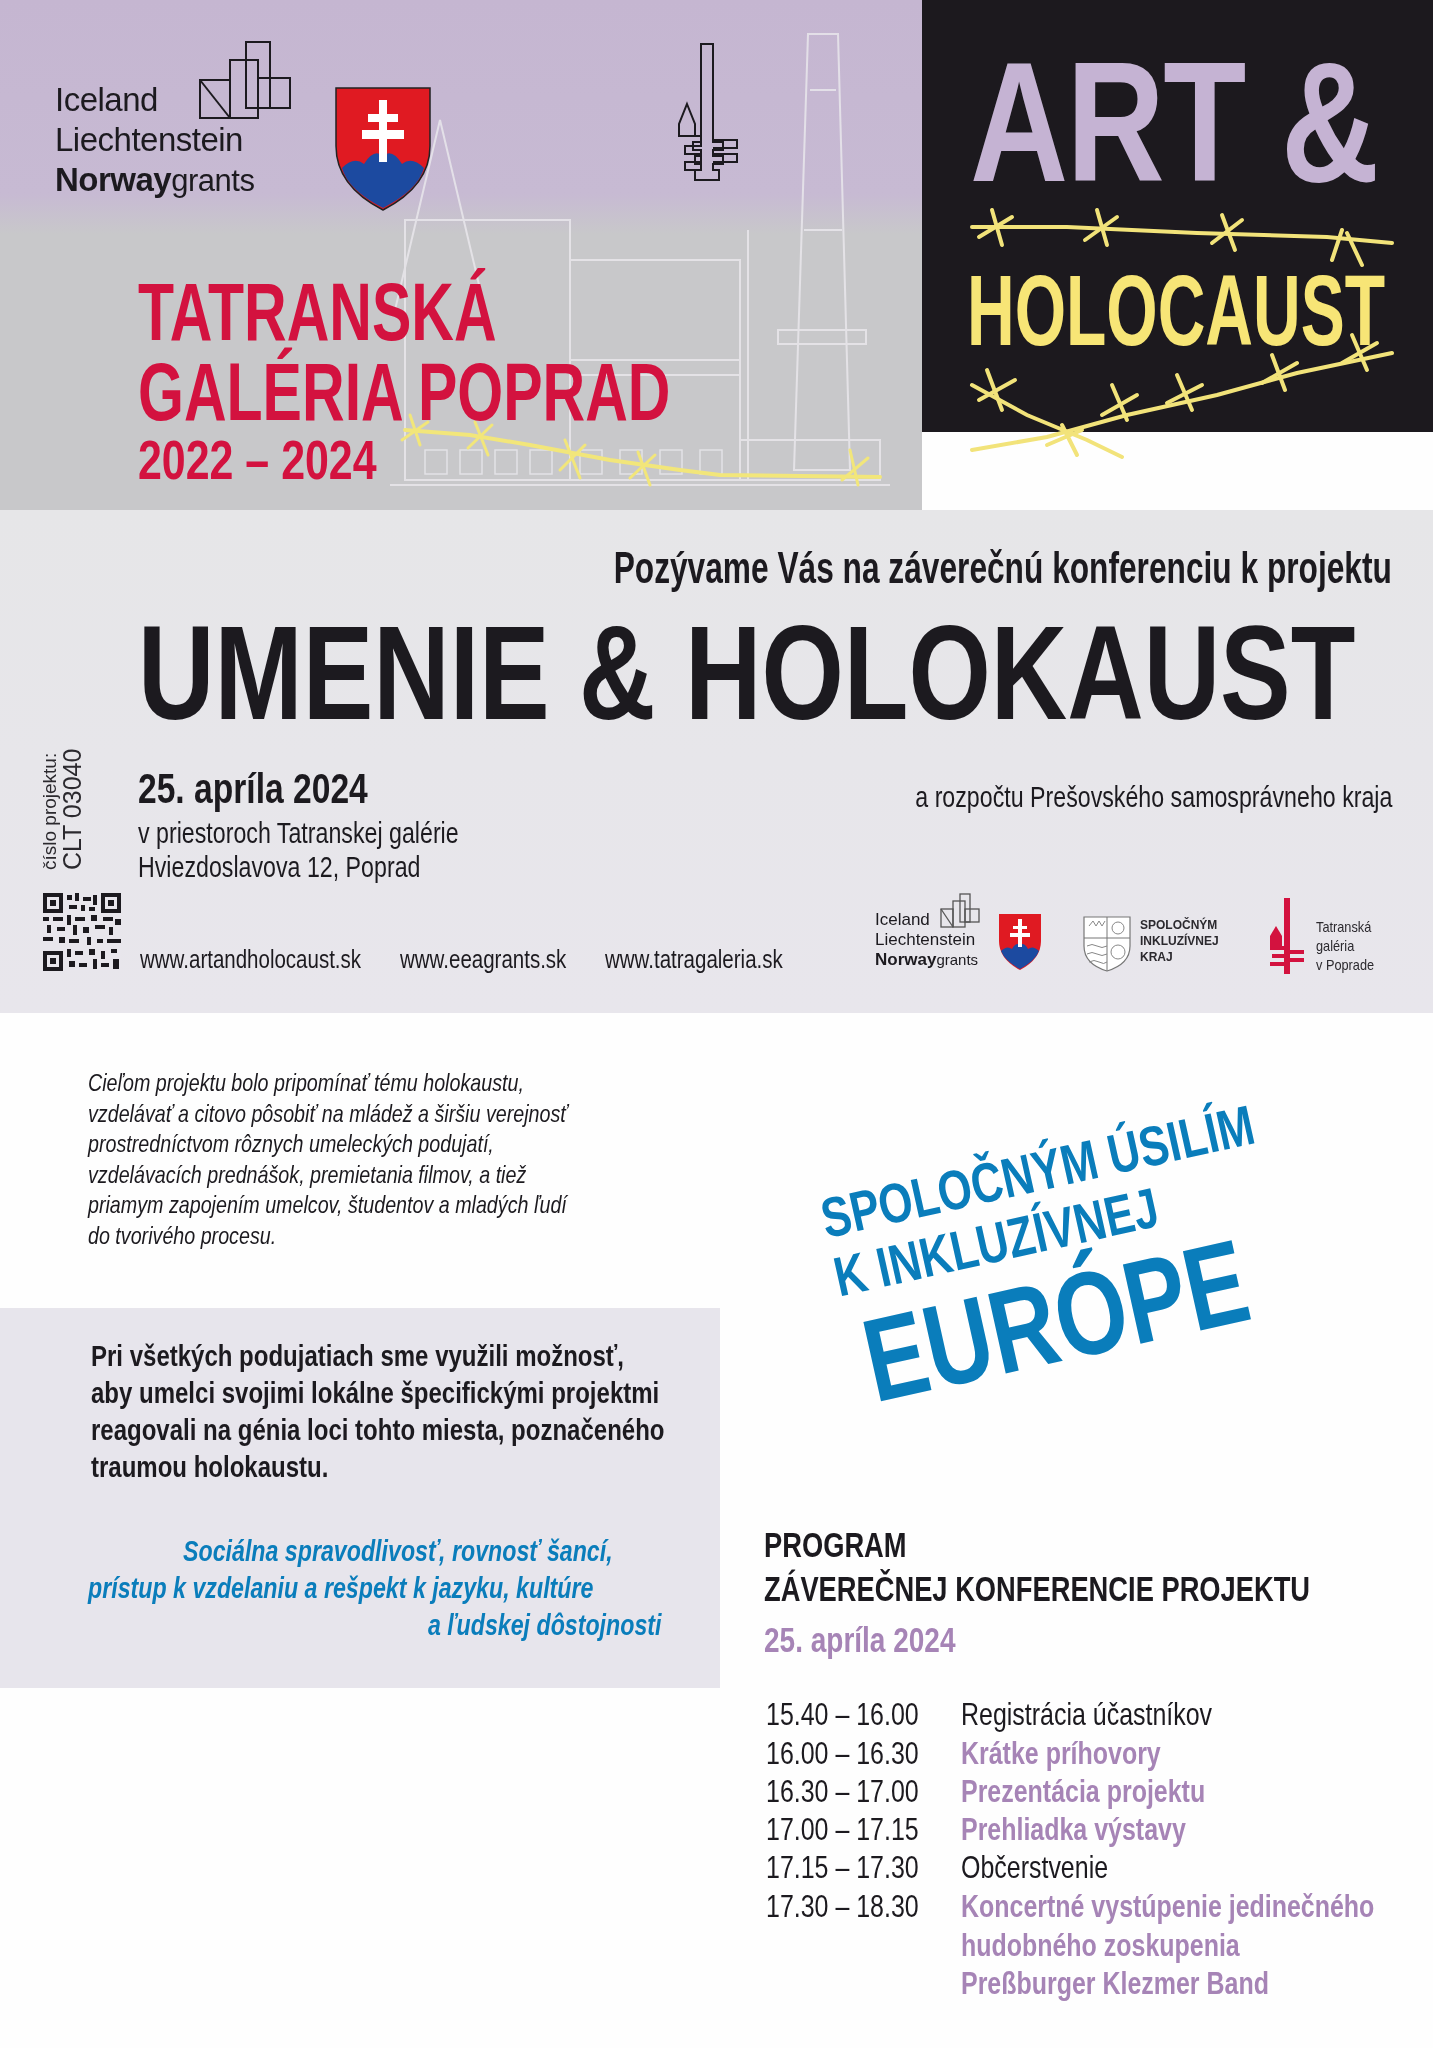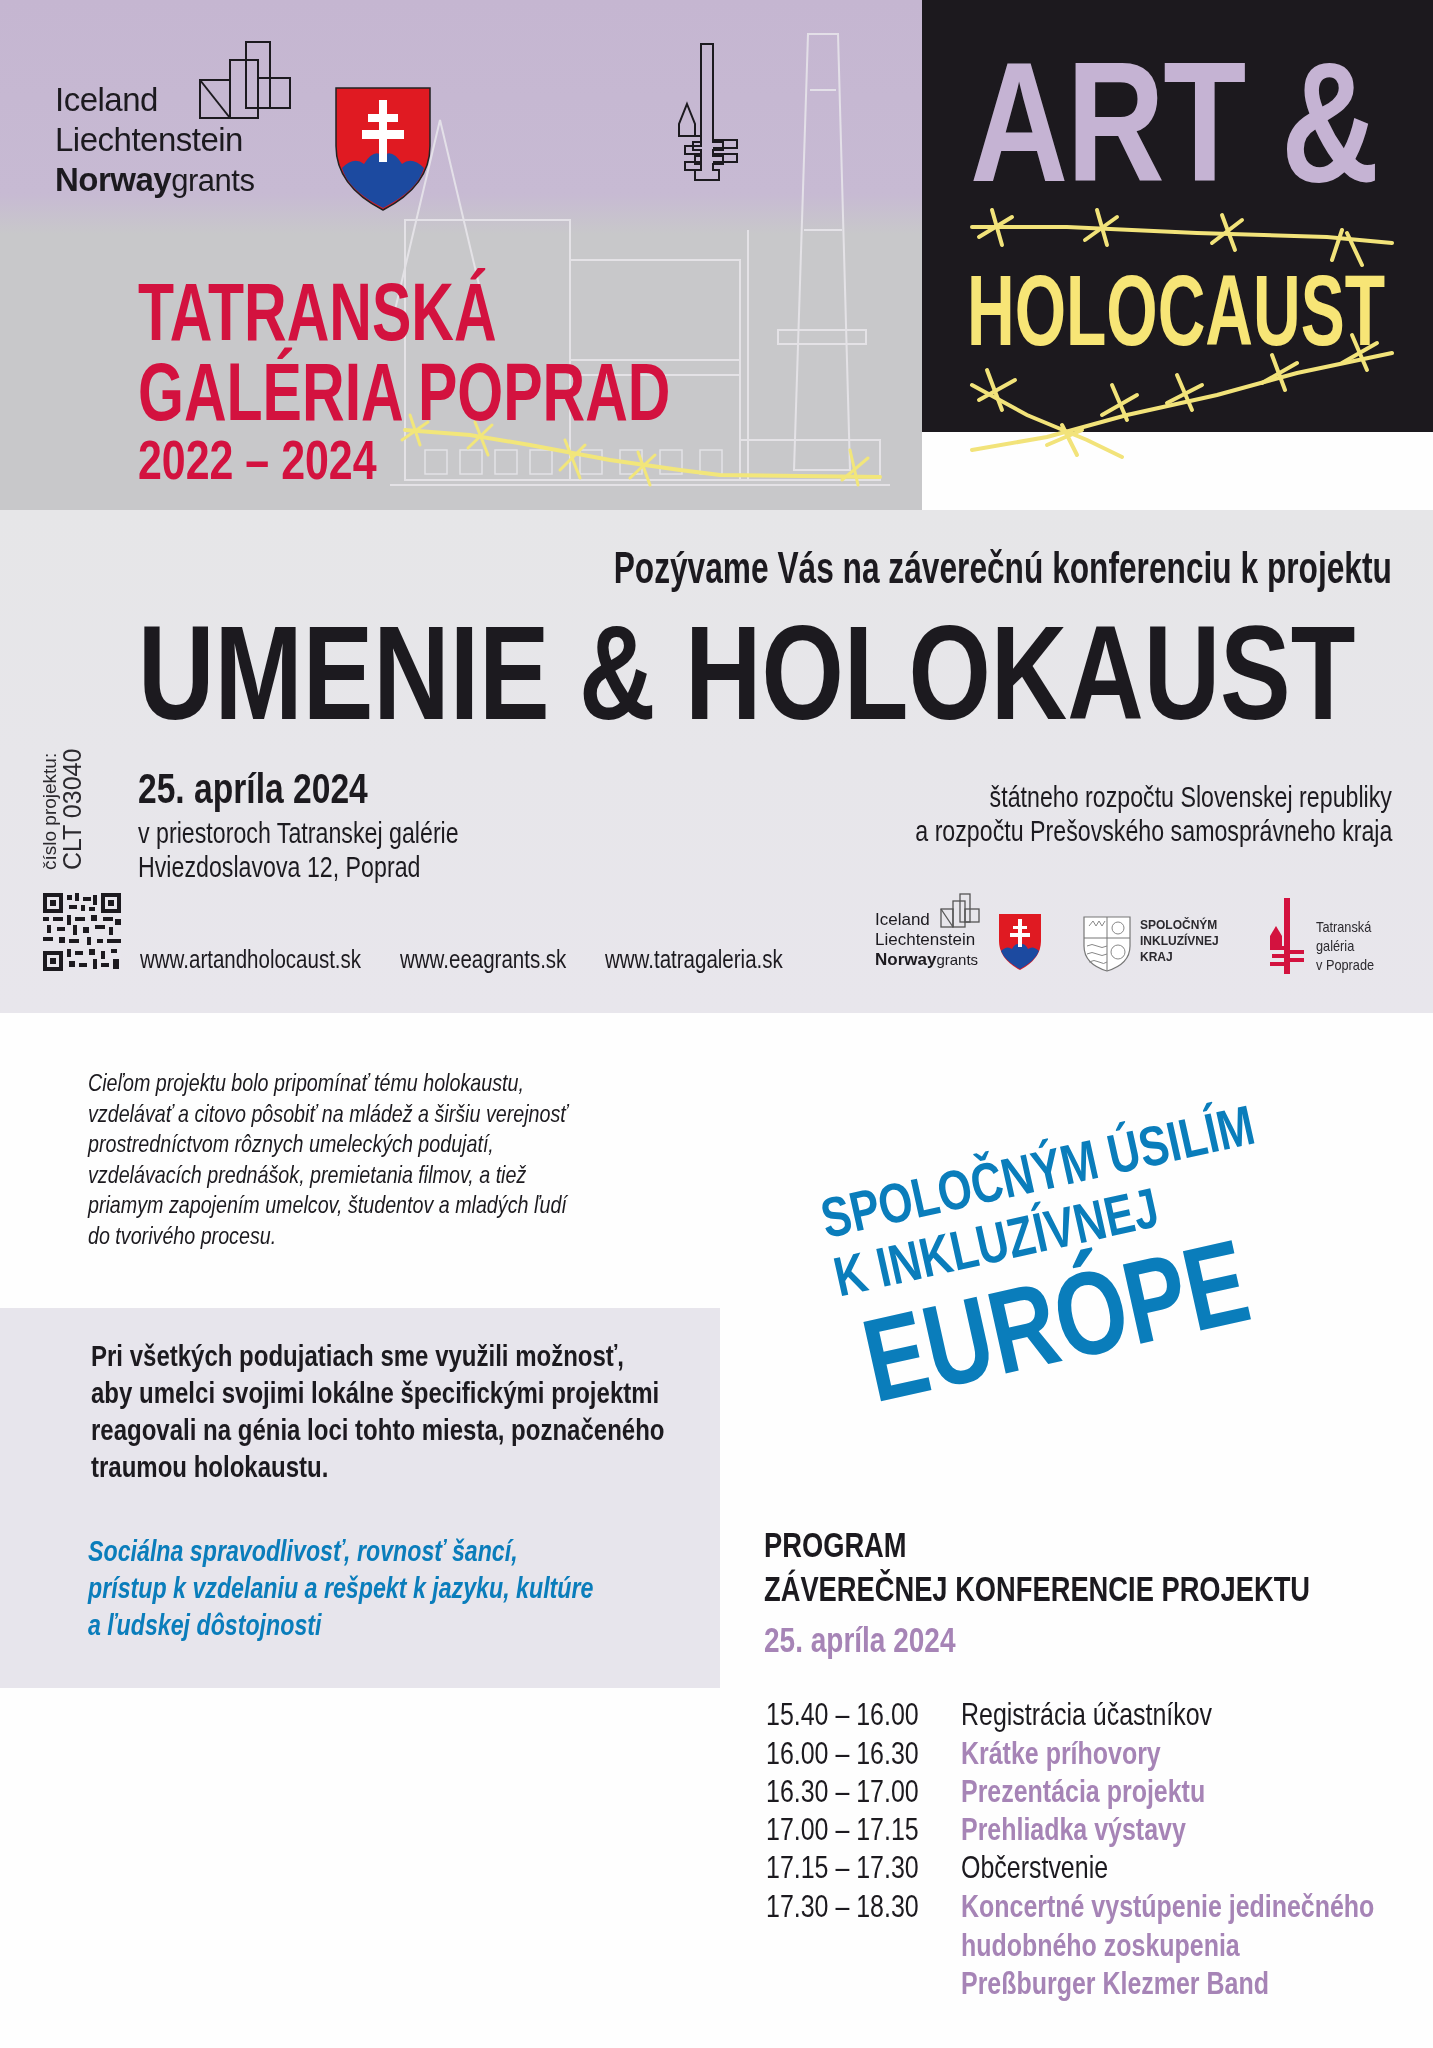--- a/index.html
+++ b/index.html
@@ -218,21 +218,20 @@
   <a class="narrow" style="transform:scaleX(0.82);">www.artandholocaust.sk</a>
 </div>
 <div class="abs" style="left:400px;top:944px;font-size:25px;line-height:30px;">
   <a class="narrow" style="transform:scaleX(0.82);">www.eeagrants.sk</a>
 </div>
 <div class="abs" style="left:605px;top:944px;font-size:25px;line-height:30px;">
   <a class="narrow" style="transform:scaleX(0.82);">www.tatragaleria.sk</a>
 </div>
 
 <div class="abs" style="left:0;width:1392px;top:780px;text-align:right;font-size:29px;line-height:34px;">
-  <div><span class="narrow-r" style="transform:scaleX(0.8);">štátneho rozpočtu Slovenskej republiky</span></div>
   <div><span class="narrow-r" style="transform:scaleX(0.8);">a rozpočtu Prešovského samosprávneho kraja</span></div>
 </div>
 
 <div class="abs" style="left:875px;top:910px;font-size:17px;line-height:20px;">
   <div>Iceland</div>
   <div>Liechtenstein</div>
   <div><b>Norway</b><span style="font-size:15px">grants</span></div>
 </div>
 <svg class="abs" style="left:940px;top:893px" width="46" height="36">
   <g fill="none" stroke="#555" stroke-width="1.3">
@@ -292,21 +291,21 @@
 
 <div id="gray-box" class="abs"></div>
 
 <div class="abs" style="left:91px;top:1337px;font-size:30px;line-height:37px;font-weight:bold;">
   <div class="narrow" style="transform:scaleX(0.8);">Pri všetkých podujatiach sme využili možnosť,</div><br>
   <div class="narrow" style="transform:scaleX(0.8);margin-top:-37px;">aby umelci svojimi lokálne špecifickými projektmi</div><br>
   <div class="narrow" style="transform:scaleX(0.8);margin-top:-37px;">reagovali na génia loci tohto miesta, poznačeného</div><br>
   <div class="narrow" style="transform:scaleX(0.8);margin-top:-37px;">traumou holokaustu.</div>
 </div>
 
-<div class="abs blue" style="left:88px;top:1533px;font-size:29px;line-height:37px;font-weight:bold;font-style:italic;">
+<div class="abs blue" style="left:88px;top:1533px;font-size:29px;line-height:37px;font-weight:bold;font-style:italic;text-align:right;">
   <div class="narrow" style="transform:scaleX(0.8);">Sociálna spravodlivosť, rovnosť šancí,</div><br>
   <div class="narrow" style="transform:scaleX(0.8);margin-top:-37px;">prístup k vzdelaniu a rešpekt k jazyku, kultúre</div><br>
   <div class="narrow" style="transform:scaleX(0.8);margin-top:-37px;">a ľudskej dôstojnosti</div>
 </div>
 
 <div class="abs blue" style="left:800px;top:1120px;transform:rotate(-12.5deg);transform-origin:left top;font-weight:bold;">
   <div style="font-size:56px;line-height:60px;margin-top:72px;"><span class="narrow" style="transform:scaleX(0.78);">SPOLOČNÝM ÚSILÍM</span></div>
   <div style="font-size:56px;line-height:60px;"><span class="narrow" style="transform:scaleX(0.78);">K INKLUZÍVNEJ</span></div>
   <div style="font-size:118px;line-height:118px;margin-left:12px;"><span class="narrow" style="transform:scaleX(0.78);">EURÓPE</span></div>
 </div>

